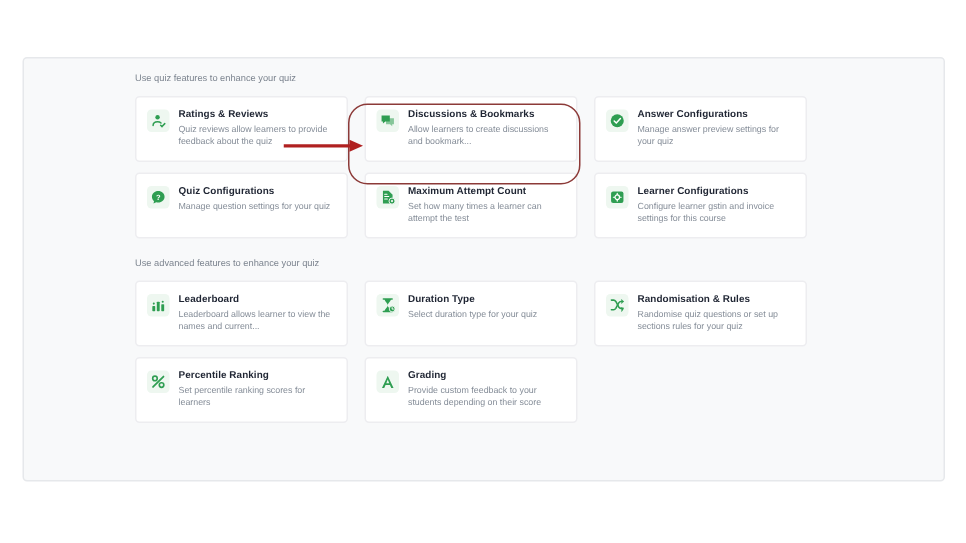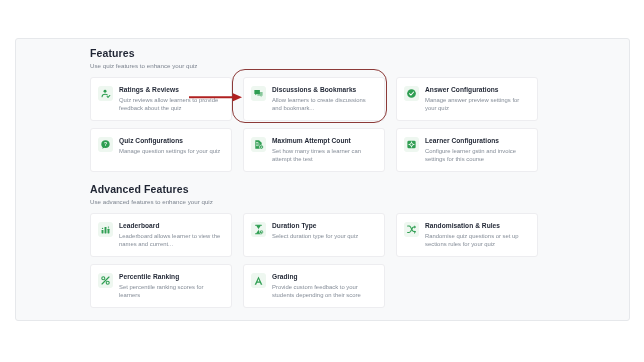--- a/index.html
+++ b/index.html
@@ -95,21 +95,20 @@
     pointer-events: none;
   }
 </style>
 </head>
 <body>
 
 <div id="panel">
   <div id="inner">
 
     <div>
-      <div class="section-title">Features</div>
       <div class="section-sub">Use quiz features to enhance your quiz</div>
       <div class="grid">
 
         <div class="card">
           <span class="ico">
             <svg width="11" height="11" viewBox="0 0 24 24" fill="none" stroke="#2f9e52" stroke-width="2.2" stroke-linecap="round" stroke-linejoin="round">
               <circle cx="11" cy="7" r="3.2" fill="#2f9e52" stroke="none"></circle>
               <path d="M4.5 19c0-3.6 3-5.6 6.5-5.6 2 0 3.8.6 5 1.8"></path>
               <path d="M15.5 18.5l2 2 4-4.3"></path>
             </svg>
@@ -187,21 +186,20 @@
             <div class="c-desc">Configure learner gstin and invoice settings for this course</div>
           </div>
         </div>
 
       </div>
     </div>
 
     <div class="spacer"></div>
 
     <div>
-      <div class="section-title">Advanced Features</div>
       <div class="section-sub">Use advanced features to enhance your quiz</div>
       <div class="grid">
 
         <div class="card">
           <span class="ico">
             <svg width="11" height="11" viewBox="0 0 24 24">
               <rect x="3.4" y="13" width="4.2" height="7.6" rx="1" fill="#2f9e52"></rect>
               <rect x="9.9" y="6.8" width="4.2" height="13.8" rx="1" fill="#2f9e52"></rect>
               <rect x="16.4" y="10.4" width="4.2" height="10.2" rx="1" fill="#2f9e52"></rect>
               <circle cx="5.5" cy="9.6" r="1.5" fill="#2f9e52"></circle>

